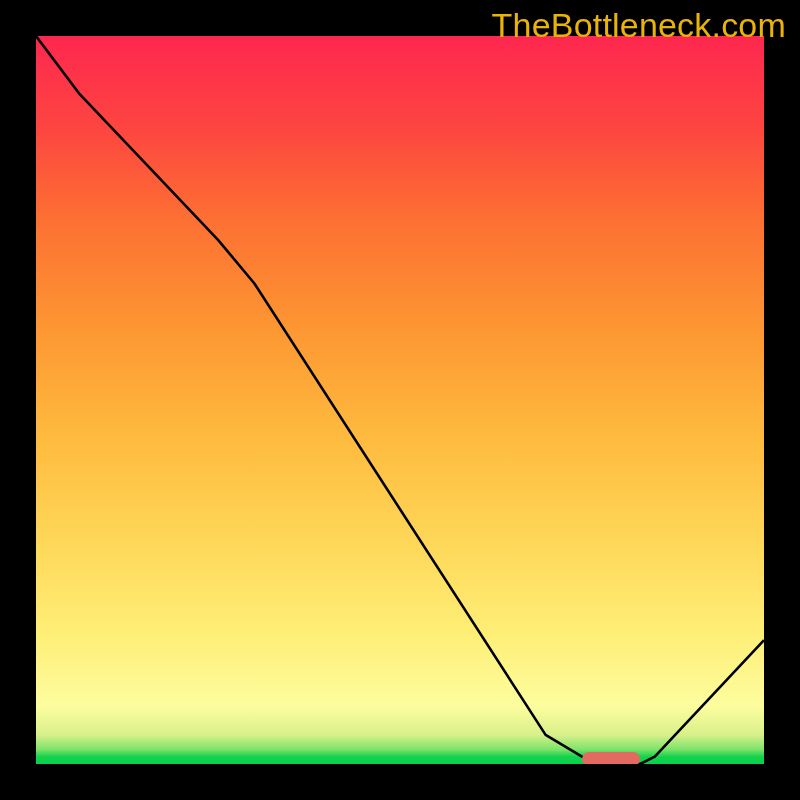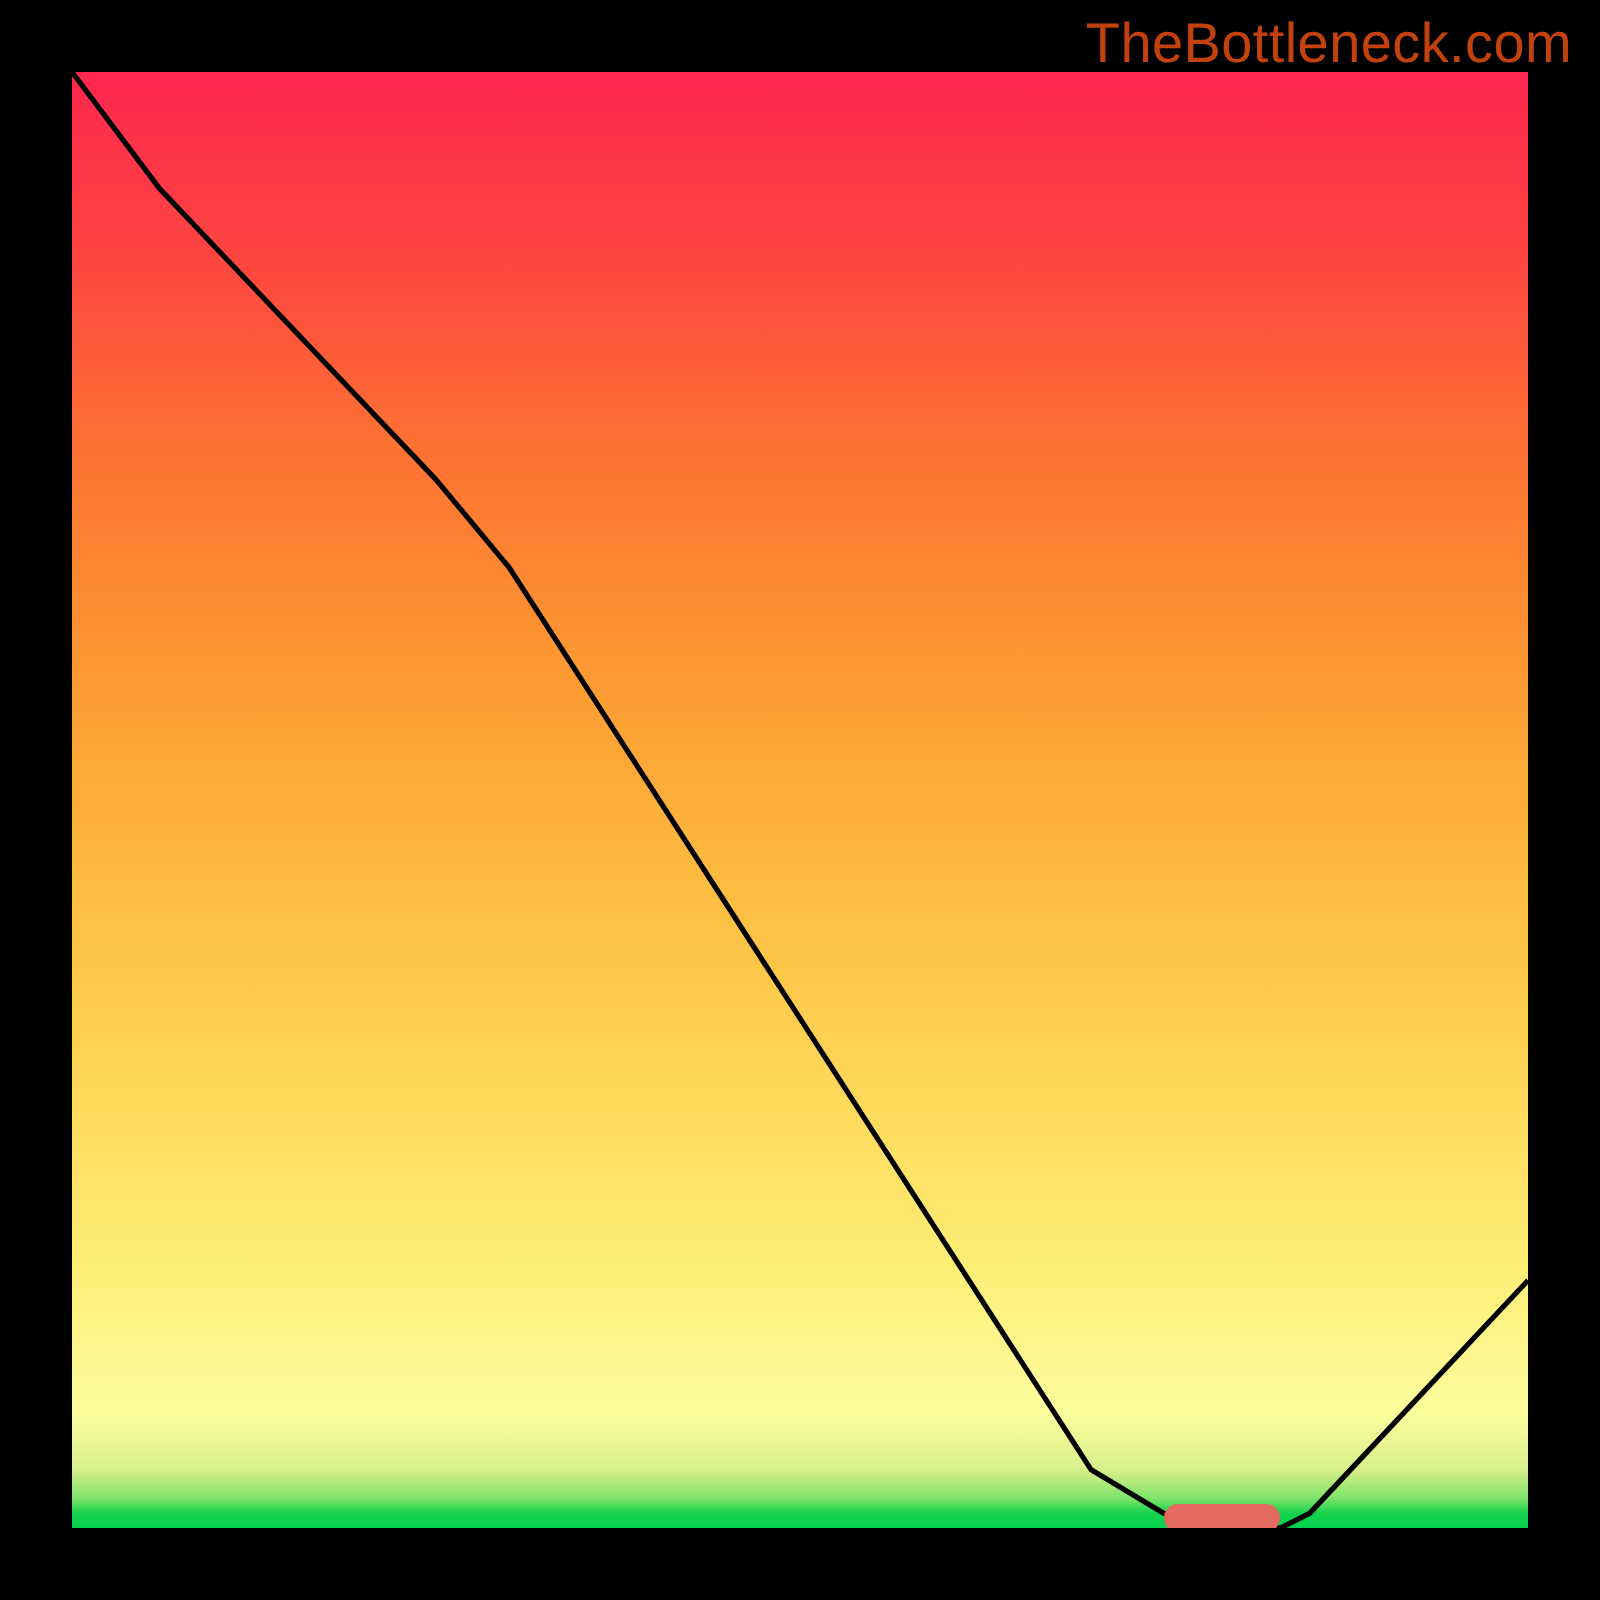--- a/index.html
+++ b/index.html
@@ -8,22 +8,22 @@
     background: #000;
     width: 800px;
     height: 800px;
     position: relative;
     font-family: Arial, Helvetica, sans-serif;
   }
   .watermark {
     position: absolute;
     top: 6px;
     right: 14px;
-    color: #c2410c;
-    font-size: 28px;
+    color: #eab308;
+    font-size: 34px;
     font-weight: 400;
     letter-spacing: 0.2px;
     z-index: 10;
   }
   .plot-area {
     position: absolute;
     left: 36px;
     top: 36px;
     width: 728px;
     height: 728px;

